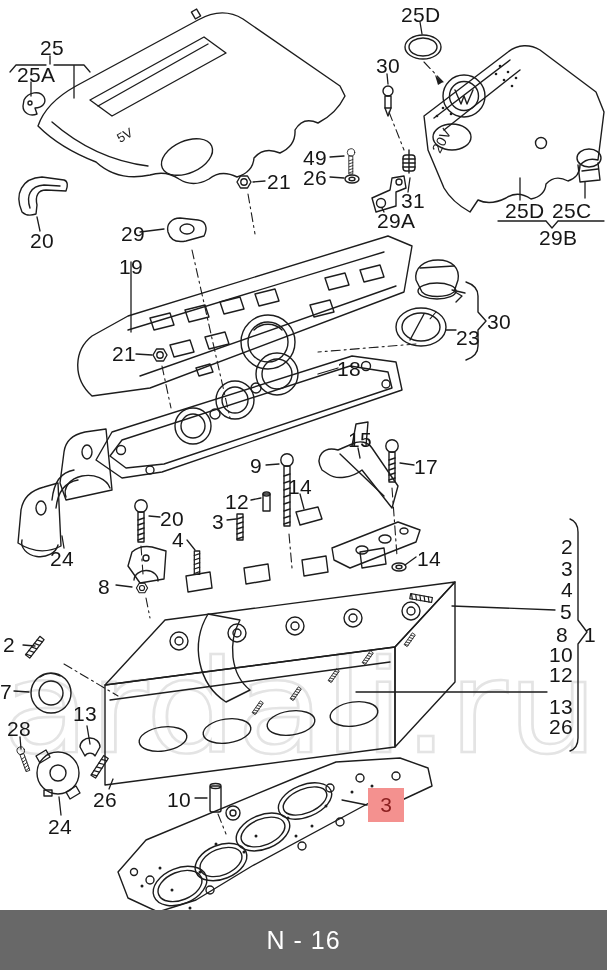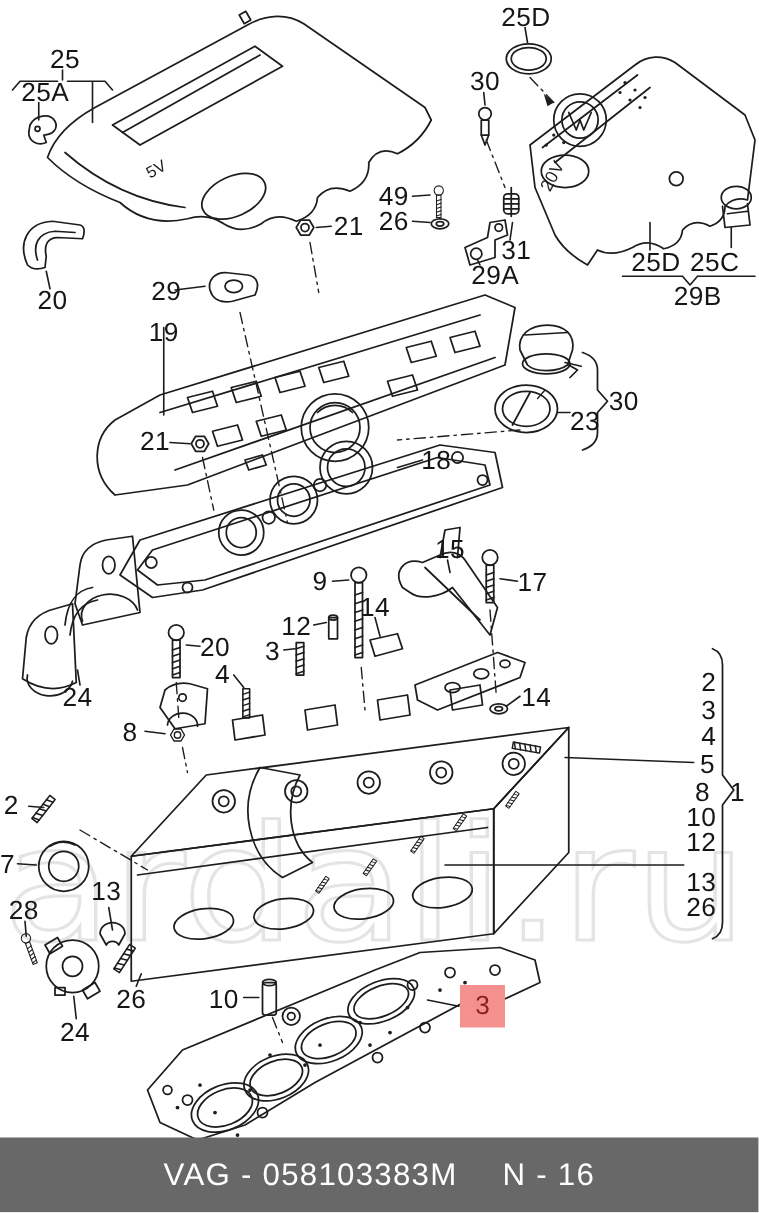--- a/index.html
+++ b/index.html
@@ -386,16 +386,15 @@
   <span class="co" style="left:556px;top:623px">8</span>
   <span class="co" style="left:549px;top:643px">10</span>
   <span class="co" style="left:549px;top:663px">12</span>
   <span class="co" style="left:549px;top:695px">13</span>
   <span class="co" style="left:549px;top:715px">26</span>
   <span class="co" style="left:584px;top:623px">1</span>
 
   <div class="hl">3</div>
 
   <div class="footer">
-    <span>VAG - 058103383M</span>
     <span>N - 16</span>
   </div>
 </div>
 
 </body></html>

